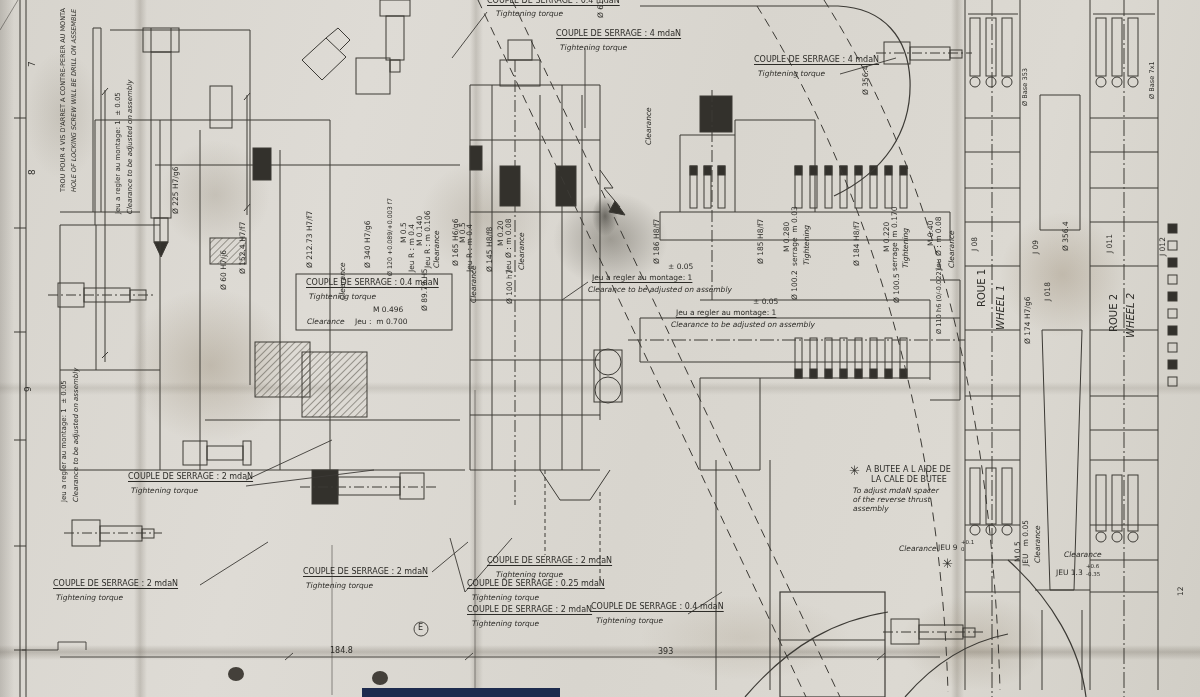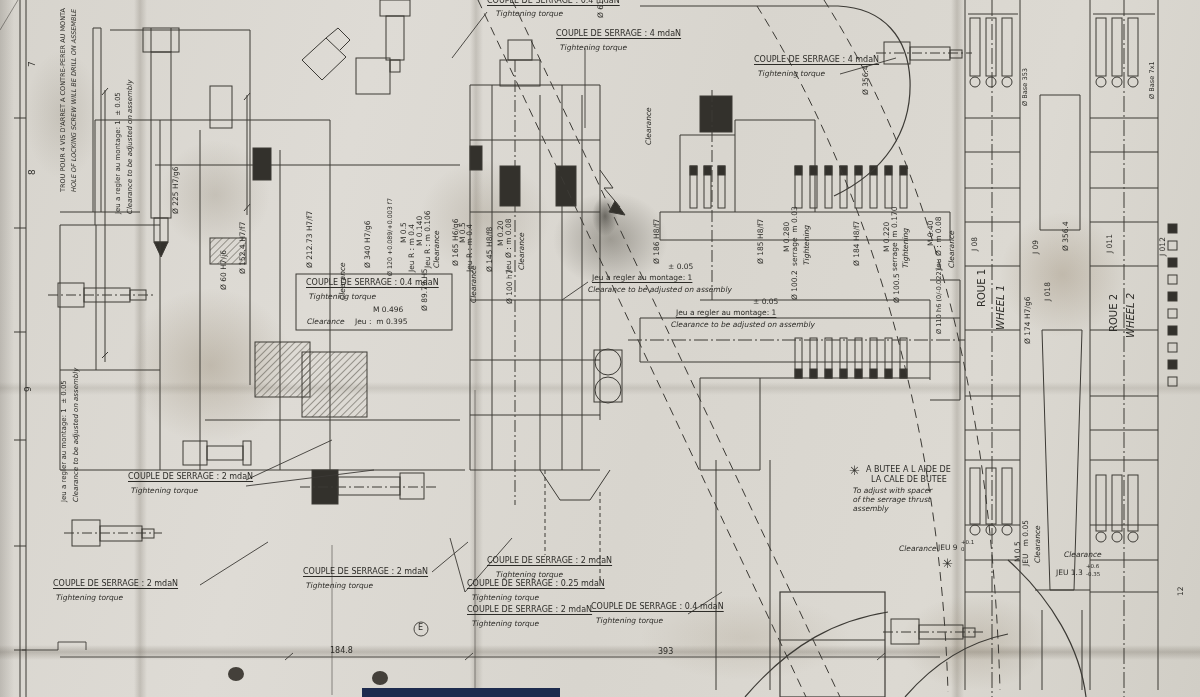--- a/index.html
+++ b/index.html
@@ -273,21 +273,21 @@
       <div class="lbl un" style="left: 487px; top: -3px; font-size: 8px;">COUPLE DE SERRAGE : 0.4 mdaN</div>
       <div class="lbl it" style="left: 496px; top: 10px; font-size: 7.5px;">Tightening torque</div>
       <div class="lbl un" style="left: 556px; top: 30px; font-size: 8px;">COUPLE DE SERRAGE : 4 mdaN</div>
       <div class="lbl it" style="left: 560px; top: 44px; font-size: 7.5px;">Tightening torque</div>
       <div class="lbl un" style="left: 754px; top: 56px; font-size: 8px;">COUPLE DE SERRAGE : 4 mdaN</div>
       <div class="lbl it" style="left: 758px; top: 70px; font-size: 7.5px;">Tightening torque</div>
       <div class="lbl un" style="left: 306px; top: 279px; font-size: 8px;">COUPLE DE SERRAGE : 0.4 mdaN</div>
       <div class="lbl it" style="left: 309px; top: 293px; font-size: 7.5px;">Tightening torque</div>
       <div class="lbl" style="left: 373px; top: 306px; font-size: 7.5px;">M 0.496</div>
       <div class="lbl it" style="left: 307px; top: 318px; font-size: 7.5px;">Clearance</div>
-      <div class="lbl" style="left: 355px; top: 318px; font-size: 7.5px;">Jeu :  m 0.395</div>
+      <div class="lbl" style="left: 355px; top: 318px; font-size: 7.5px;">Jeu :  m 0.700</div>
       <div class="lbl un" style="left: 128px; top: 473px; font-size: 8px;">COUPLE DE SERRAGE : 2 mdaN</div>
       <div class="lbl it" style="left: 131px; top: 487px; font-size: 7.5px;">Tightening torque</div>
       <div class="lbl un" style="left: 53px; top: 580px; font-size: 8px;">COUPLE DE SERRAGE : 2 mdaN</div>
       <div class="lbl it" style="left: 56px; top: 594px; font-size: 7.5px;">Tightening torque</div>
       <div class="lbl un" style="left: 303px; top: 568px; font-size: 8px;">COUPLE DE SERRAGE : 2 mdaN</div>
       <div class="lbl it" style="left: 306px; top: 582px; font-size: 7.5px;">Tightening torque</div>
       <div class="lbl un" style="left: 487px; top: 557px; font-size: 8px;">COUPLE DE SERRAGE : 2 mdaN</div>
       <div class="lbl it" style="left: 496px; top: 571px; font-size: 7.5px;">Tightening torque</div>
       <div class="lbl un" style="left: 467px; top: 580px; font-size: 8px;">COUPLE DE SERRAGE : 0.25 mdaN</div>
       <div class="lbl it" style="left: 472px; top: 594px; font-size: 7.5px;">Tightening torque</div>
@@ -360,22 +360,22 @@
       <div class="lbl v" style="left: 862px; top: 95px; font-size: 7.5px;">Ø 356.4</div>
       <div class="lbl v" style="left: 1022px; top: 106px; font-size: 6.6px;">Ø Base 353</div>
       <div class="lbl v" style="left: 1149px; top: 99px; font-size: 6.6px;">Ø Base 7x1</div>
       <div class="lbl v" style="left: 1014px; top: 562px; font-size: 7.5px;">M 0.5</div>
       <div class="lbl v" style="left: 1022px; top: 566px; font-size: 7.5px;">JEU   m 0.05</div>
       <div class="lbl v it" style="left: 1034px; top: 563px; font-size: 7.5px;">Clearance</div>
       <div class="lbl v" style="left: 1177px; top: 596px; font-size: 7.5px;">12</div>
       <div class="lbl" style="left: 849px; top: 464px; font-size: 13px;">✳</div>
       <div class="lbl" style="left: 866px; top: 466px; font-size: 8px;">A BUTEE A L AIDE DE</div>
       <div class="lbl" style="left: 871px; top: 476px; font-size: 8px;">LA CALE DE BUTEE</div>
-      <div class="lbl it" style="left: 853px; top: 487px; font-size: 7.5px;">To adjust with spacer</div>
-      <div class="lbl it" style="left: 853px; top: 496px; font-size: 7.5px;">of the serrage thrust</div>
+      <div class="lbl it" style="left: 853px; top: 487px; font-size: 7.5px;">To adjust mdaN spacer</div>
+      <div class="lbl it" style="left: 853px; top: 496px; font-size: 7.5px;">of the reverse thrust</div>
       <div class="lbl it" style="left: 853px; top: 505px; font-size: 7.5px;">assembly</div>
       <div class="lbl it" style="left: 899px; top: 545px; font-size: 7.5px;">Clearance</div>
       <div class="lbl" style="left: 938px; top: 544px; font-size: 7.5px;">JEU 9</div>
       <div class="lbl" style="left: 961px; top: 540px; font-size: 5.5px;">+0.1</div>
       <div class="lbl" style="left: 961px; top: 547px; font-size: 5.5px;">0</div>
       <div class="lbl" style="left: 942px; top: 557px; font-size: 13px;">✳</div>
       <div class="lbl it" style="left: 1064px; top: 551px; font-size: 7.5px;">Clearance</div>
       <div class="lbl" style="left: 1056px; top: 569px; font-size: 7.5px;">JEU 1.3</div>
       <div class="lbl" style="left: 1086px; top: 564px; font-size: 5.5px;">+0.6</div>
       <div class="lbl" style="left: 1086px; top: 572px; font-size: 5.5px;">-0.35</div>

